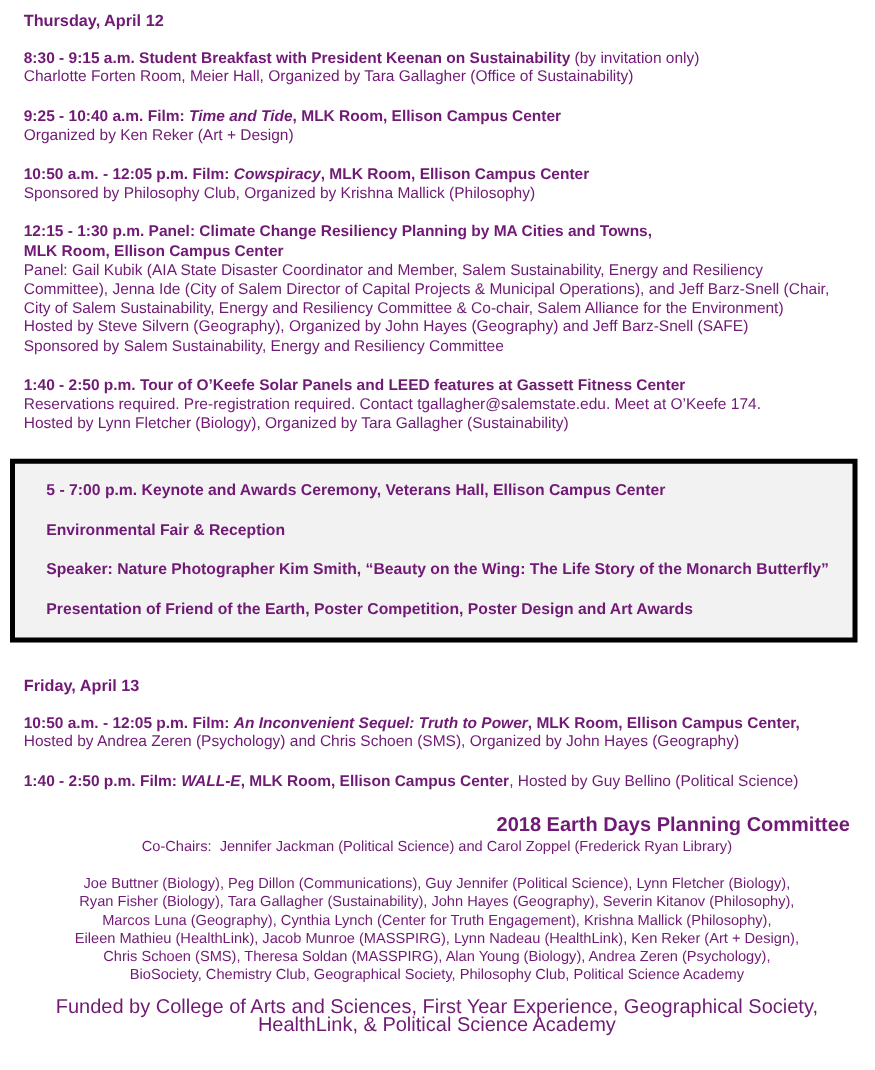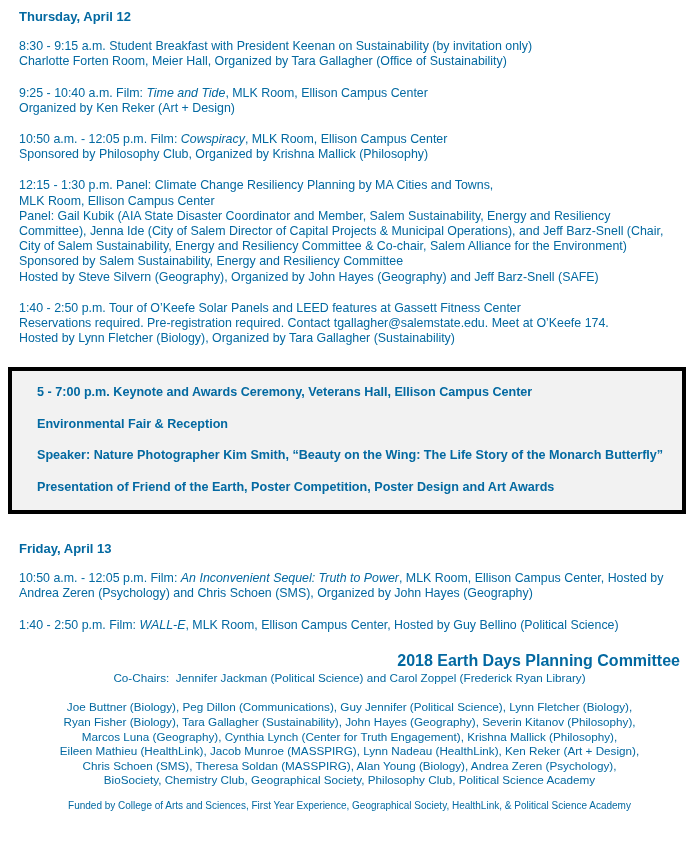--- a/index.html
+++ b/index.html
@@ -1,37 +1,37 @@
 <!DOCTYPE html>
 <html><head>
 <meta charset="utf-8">
 <style>
   html, body { margin: 0; padding: 0; background: #ffffff; }
   .page {
     width: 700px;
     height: 856px;
     box-sizing: border-box;
     background: #ffffff;
-    color: #0369a1;
+    color: #701a75;
     font-family: "Liberation Sans", "DejaVu Sans", sans-serif;
     overflow: hidden;
   }
   .doc {
     padding: 9px 20px 0 19px;
     font-size: 12.4px;
     line-height: 15.2px;
   }
   .day-heading {
     font-weight: 700;
     font-size: 13px;
     margin: 0 0 15px 0;
   }
   .event { margin: 0 0 16px 0; }
   .event p.line { margin: 0; }
-  .b { font-weight: 400; }
+  .b { font-weight: 700; }
   .i { font-style: italic; }
   .keynote-box {
     border: 4px solid #000000;
     background: #f2f2f2;
     padding: 14px 12px 15px 9px;
     margin: 21px -6px 27px -11px;
   }
   .keynote-box p.box-line {
     margin: 0 0 16px 16px;
     font-weight: 700;
@@ -54,21 +54,21 @@
   }
   .members {
     text-align: center;
     font-size: 11.7px;
     line-height: 14.6px;
     margin: 14px 0 10px 0;
   }
   .members .member-line { margin: 0; }
   .footer-line {
     text-align: center;
-    font-size: 10px;
+    font-size: 16px;
     margin-top: 4px;
   }
 </style>
 </head>
 <body>
 
 <div class="page">
   <div class="doc" id="doc">
       <div class="day-heading">Thursday, April 12</div>
       <div class="event">
@@ -80,22 +80,22 @@
         <p class="line"><span>Organized by Ken Reker (Art + Design)</span></p>
       </div>
       <div class="event">
         <p class="line"><span class="b">10:50 a.m. - 12:05 p.m. Film: </span><span class="b i">Cowspiracy</span><span class="b">, MLK Room, Ellison Campus Center</span></p>
         <p class="line"><span>Sponsored by Philosophy Club, Organized by Krishna Mallick (Philosophy)</span></p>
       </div>
       <div class="event">
         <p class="line"><span class="b">12:15 - 1:30 p.m. Panel: Climate Change Resiliency Planning by MA Cities and Towns,</span></p>
         <p class="line"><span class="b">MLK Room, Ellison Campus Center</span></p>
         <p class="line"><span>Panel: Gail Kubik (AIA State Disaster Coordinator and Member, Salem Sustainability, Energy and Resiliency Committee), Jenna Ide (City of Salem Director of Capital Projects &amp; Municipal Operations), and Jeff Barz-Snell (Chair, City of Salem Sustainability, Energy and Resiliency Committee &amp; Co-chair, Salem Alliance for the Environment)</span></p>
+        <p class="line"><span>Hosted by Steve Silvern (Geography), Organized by John Hayes (Geography) and Jeff Barz-Snell (SAFE)</span></p>
         <p class="line"><span>Sponsored by Salem Sustainability, Energy and Resiliency Committee</span></p>
-        <p class="line"><span>Hosted by Steve Silvern (Geography), Organized by John Hayes (Geography) and Jeff Barz-Snell (SAFE)</span></p>
       </div>
       <div class="event">
         <p class="line"><span class="b">1:40 - 2:50 p.m. Tour of O’Keefe Solar Panels and LEED features at Gassett Fitness Center</span></p>
         <p class="line"><span>Reservations required. Pre-registration required. Contact </span><span>tgallagher@salemstate.edu</span><span>. Meet at O’Keefe 174.</span></p>
         <p class="line"><span>Hosted by Lynn Fletcher (Biology), Organized by Tara Gallagher (Sustainability)</span></p>
       </div>
       <div class="keynote-box">
         <p class="box-line">5 - 7:00 p.m. Keynote and Awards Ceremony, Veterans Hall, Ellison Campus Center</p>
         <p class="box-line">Environmental Fair &amp; Reception</p>
         <p class="box-line">Speaker: Nature Photographer Kim Smith, “Beauty on the Wing: The Life Story of the Monarch Butterfly”</p>

